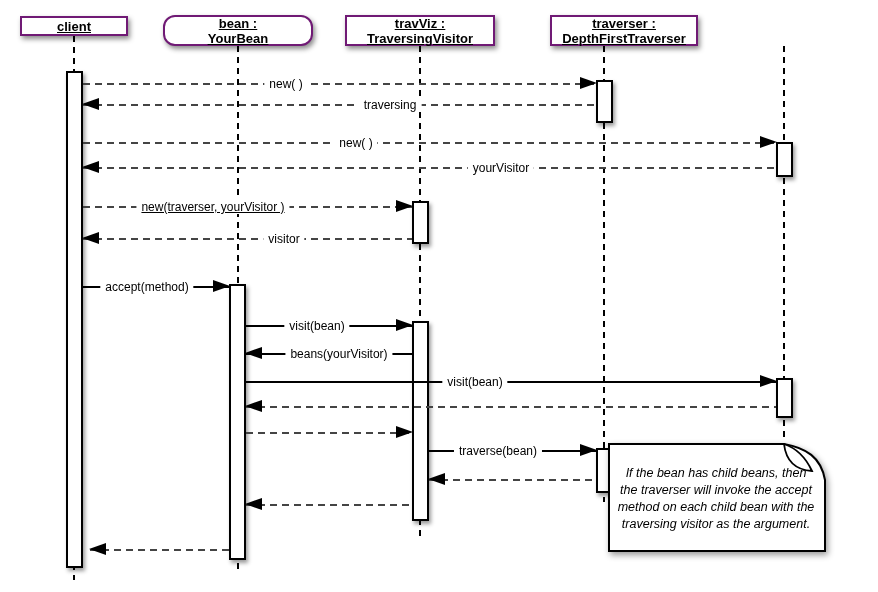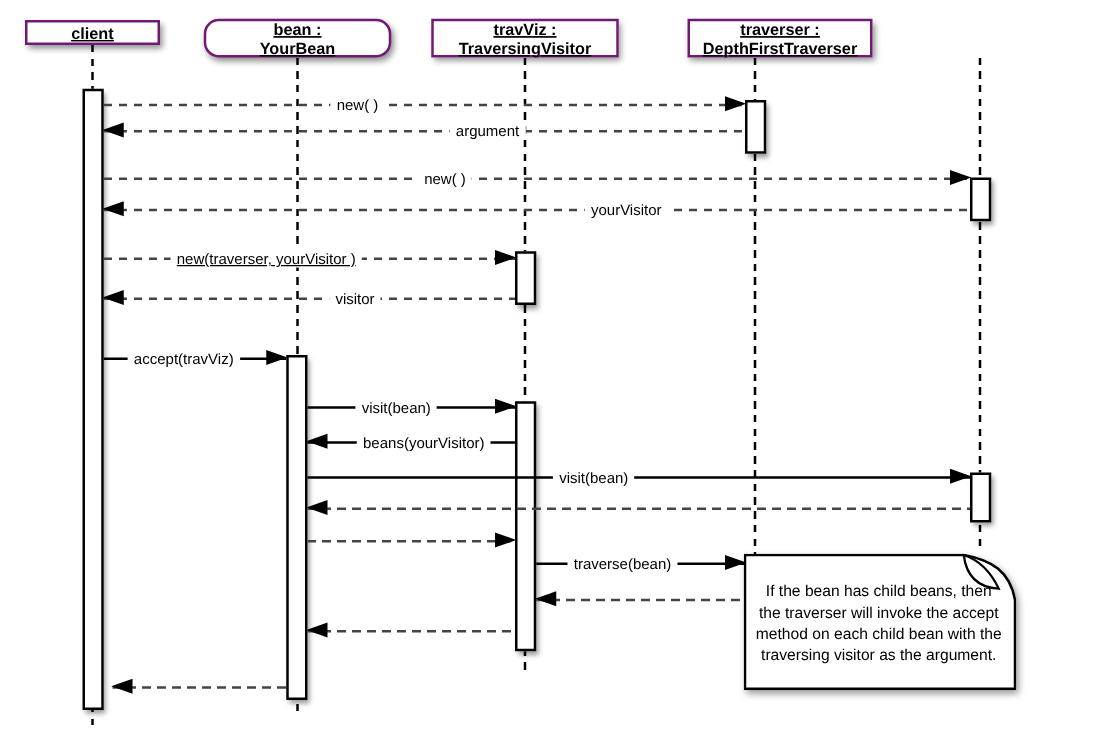--- a/index.html
+++ b/index.html
@@ -34,22 +34,22 @@
   .msg.solid  .m-line { background:#000; }
   .m-arrow { position:absolute; top:-7px; width:0; height:0;
              border-top:6.5px solid transparent; border-bottom:6.5px solid transparent; }
   .msg.right .m-arrow { right:-1px; border-left:17px solid #000; }
   .msg.left  .m-arrow { left:-1px;  border-right:17px solid #000; }
   .m-label {
     position:absolute; top:0; transform:translate(-50%,-50%);
     background:#fff; padding:0 5px; font-size:12px; white-space:nowrap;
   }
   
-  .note { position:absolute; left:595px; top:443px; width:256px; height:109px;
-          filter:drop-shadow(2px 3px 3px rgba(0,0,0,0.4)); }
+  .note { position:absolute; left:608px; top:443px; width:256px; height:109px;
+          filter:drop-shadow(2px 3px 3px rgba(0,0,0,0.4));font-style:italic; }
   .note svg { position:absolute; left:0; top:0; }
   .note-text {
     position:absolute; left:9px; top:22px; width:198px;
     font-size:12.5px; line-height:17px; text-align:center;
   }
 </style>
 </head>
 <body>
 
 <div class="stage">
@@ -86,21 +86,21 @@
   </div>
 
   <div class="msg dashed right" style="left:83px; top:84px; width:513px;">
     <div class="m-line"></div>
     <div class="m-arrow"></div>
     <span class="m-label" style="left:203px;">new( )</span>
   </div>
   <div class="msg dashed left" style="left:83px; top:105px; width:513px;">
     <div class="m-line"></div>
     <div class="m-arrow"></div>
-    <span class="m-label" style="left:307px;">argument</span>
+    <span class="m-label" style="left:307px;">traversing</span>
   </div>
   <div class="msg dashed right" style="left:83px; top:143px; width:693px;">
     <div class="m-line"></div>
     <div class="m-arrow"></div>
     <span class="m-label" style="left:273px;">new( )</span>
   </div>
   <div class="msg dashed left" style="left:83px; top:168px; width:693px;">
     <div class="m-line"></div>
     <div class="m-arrow"></div>
     <span class="m-label" style="left:418px;">yourVisitor</span>
@@ -111,21 +111,21 @@
     <span class="m-label" style="left:130px;text-decoration:underline;">new(traverser, yourVisitor )</span>
   </div>
   <div class="msg dashed left" style="left:83px; top:239px; width:329px;">
     <div class="m-line"></div>
     <div class="m-arrow"></div>
     <span class="m-label" style="left:201px;">visitor</span>
   </div>
   <div class="msg solid right" style="left:83px; top:287px; width:146px;">
     <div class="m-line"></div>
     <div class="m-arrow"></div>
-    <span class="m-label" style="left:64px;">accept(travViz)</span>
+    <span class="m-label" style="left:64px;">accept(method)</span>
   </div>
   <div class="msg solid right" style="left:246px; top:326px; width:166px;">
     <div class="m-line"></div>
     <div class="m-arrow"></div>
     <span class="m-label" style="left:71px;">visit(bean)</span>
   </div>
   <div class="msg solid left" style="left:246px; top:354px; width:166px;">
     <div class="m-line"></div>
     <div class="m-arrow"></div>
     <span class="m-label" style="left:93px;">beans(yourVisitor)</span>

